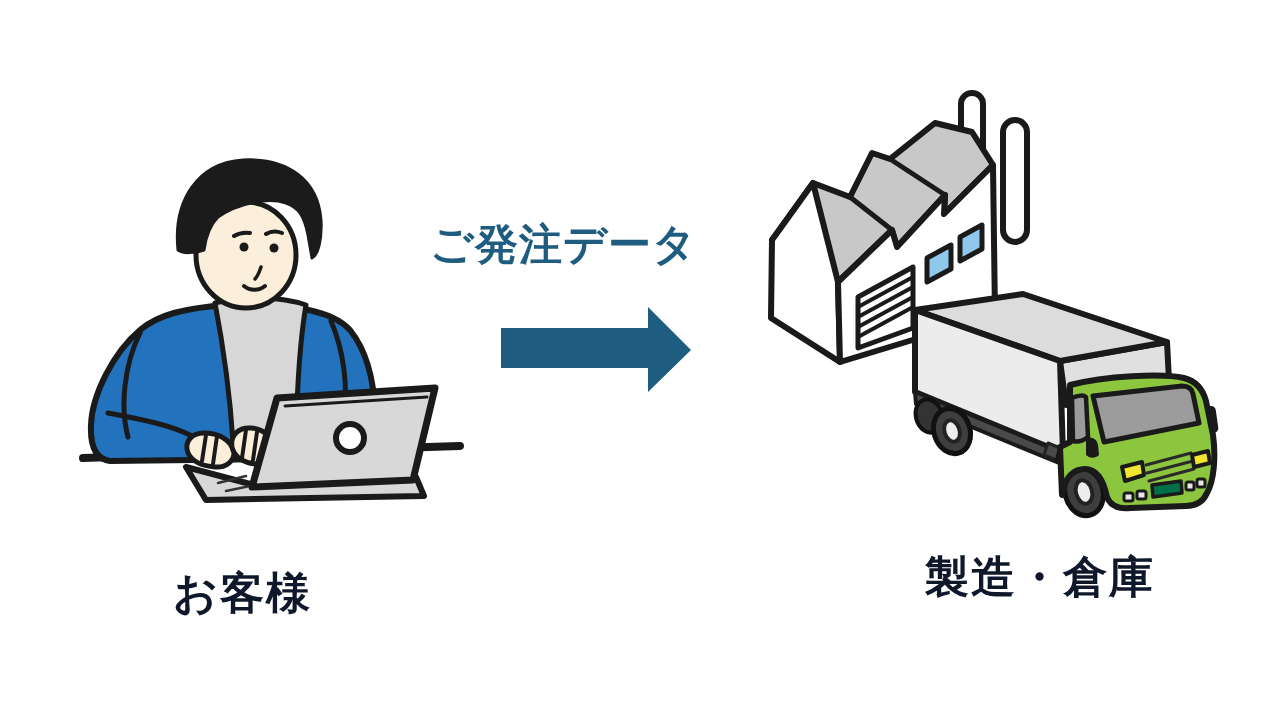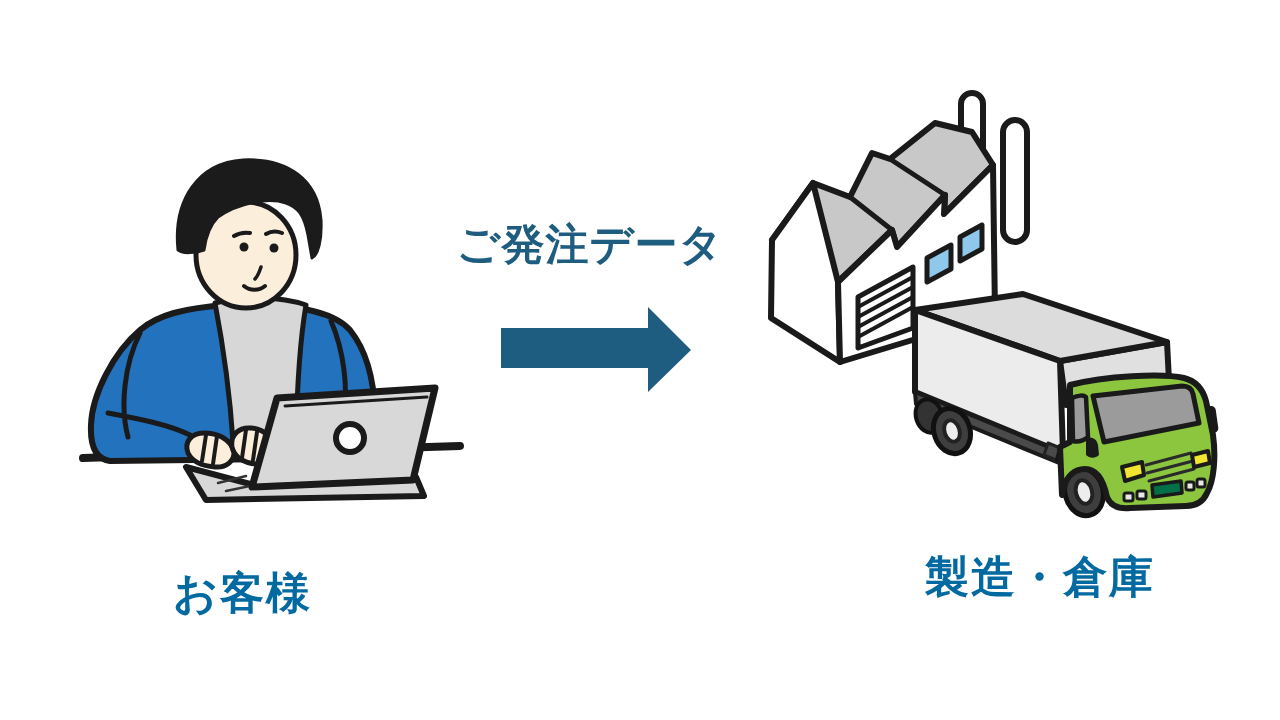--- a/index.html
+++ b/index.html
@@ -2,26 +2,26 @@
 <html><head>
 <meta charset="utf-8">
 <style>
   html,body{margin:0;padding:0;background:#ffffff;}
   .canvas{
     position:relative;width:1280px;height:720px;background:#ffffff;
     overflow:hidden;font-family:"DejaVu Sans","Liberation Sans",sans-serif;
   }
   .abs{position:absolute;}
   .flow-label{
-    left:430px;top:216px;width:320px;text-align:center;
+    left:430px;top:216px;width:320px;text-align:left;
     font-size:43px;font-weight:bold;color:#1E5D80;letter-spacing:1px;
     white-space:nowrap;
   }
   .caption{
-    font-size:44px;font-weight:bold;color:#0369a1;letter-spacing:2px;
+    font-size:44px;font-weight:bold;color:#0f172a;letter-spacing:2px;
     text-align:center;white-space:nowrap;
   }
   .caption-left{left:110px;top:564px;width:265px;}
   .caption-right{left:880px;top:548px;width:320px;}
   .person-figure{left:78px;top:155px;width:390px;height:370px;}
   .arrow-figure{left:500px;top:305px;width:196px;height:90px;}
   .factory-figure{left:755px;top:85px;width:280px;height:290px;}
   .truck-figure{left:900px;top:285px;width:320px;height:245px;}
   svg{display:block;width:100%;height:100%;}
 </style>

